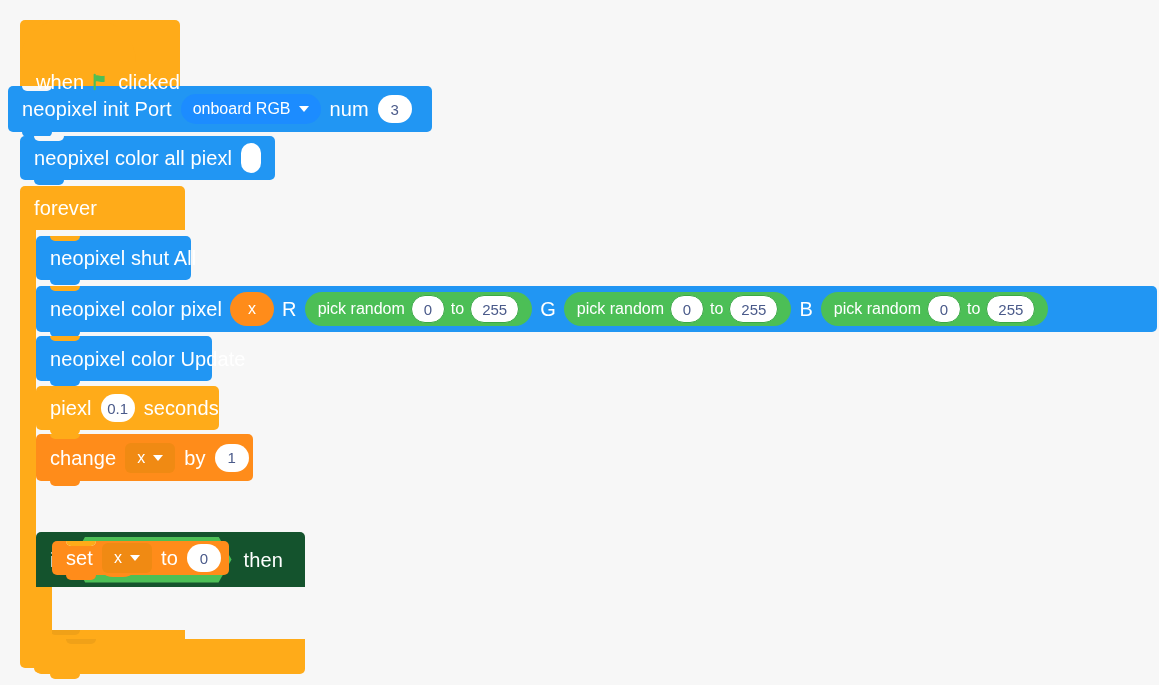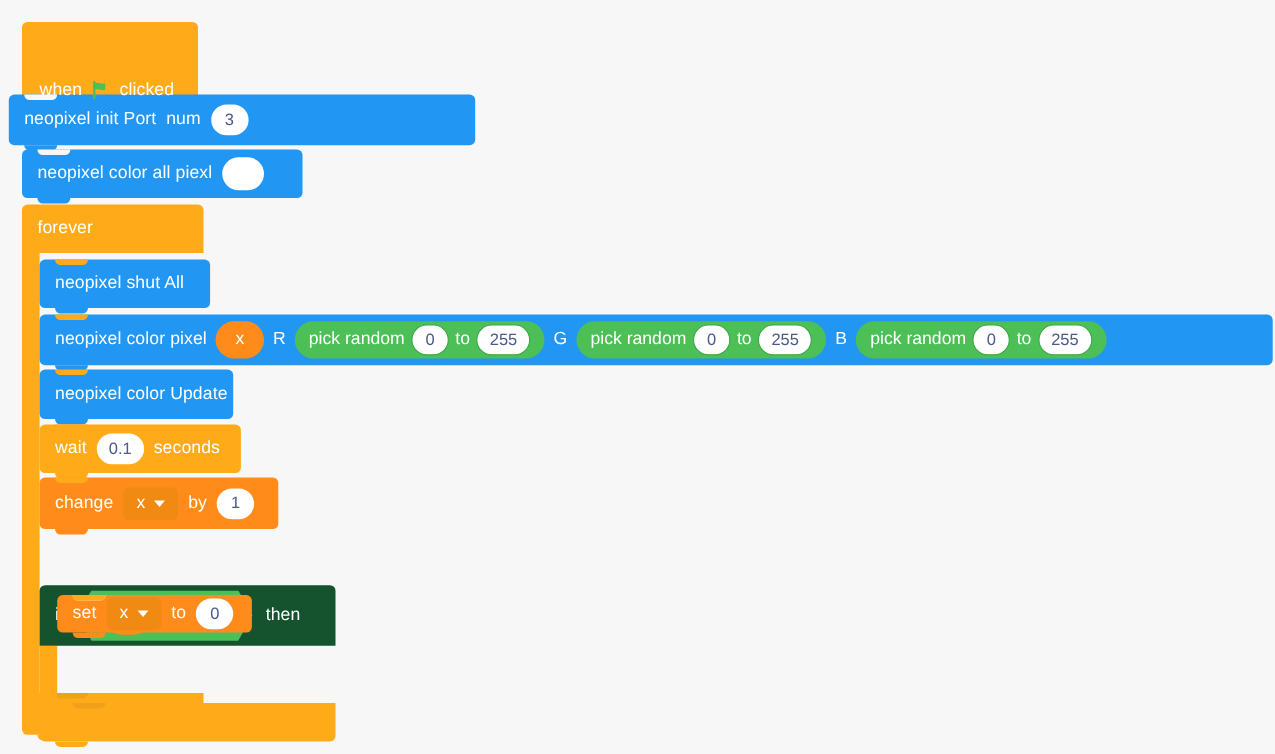--- a/index.html
+++ b/index.html
@@ -13,21 +13,21 @@
   #canvas {
     position: relative;
     width: 1159px;
     height: 685px;
     background: #f7f7f7;
   }
 
   
   .blk-label {
     color: #ffffff;
-    font-size: 16px;
+    font-size: 20px;
     font-weight: 500;
     line-height: 1;
     white-space: nowrap;
     letter-spacing: .1px;
   }
 
   
   .oval {
     background: #ffffff;
     border-radius: 999px;
@@ -271,20 +271,24 @@
       <svg class="flag-icon" viewBox="0 0 20 20">
         <path d="M3 2 L3 18" stroke="#4cbf56" stroke-width="2.4" stroke-linecap="round" fill="none"></path>
         <path d="M3.6 3 C 7 1.2, 10 4.6, 14 3 L 14 9.6 C 10 11.2, 7 7.8, 3.6 9.6 Z" fill="#4cbf56"></path>
       </svg>
       <span class="blk-label">clicked</span>
     </div>
   </div>
 
   <div class="stack c-blue on-bg" style="left:8px; top:86px; width:424px; height:46px;">
     <span class="blk-label">neopixel init Port</span>
+    <span class="dd blue">
+      <span>onboard RGB</span>
+      <span class="caret"></span>
+    </span>
     <span class="blk-label">num</span>
     <span class="oval">3</span>
   </div>
 
   <div class="stack c-blue on-bg" style="left:20px; top:136px; width:255px; height:44px;">
     <span class="blk-label">neopixel color all piexl</span>
     <span class="swatch"></span>
   </div>
 
   <div class="stack c-blue on-loop" style="left:36px; top:236px; width:155px; height:44px;">
@@ -315,21 +319,21 @@
       <span>to</span>
       <span class="oval on-green">255</span>
     </span>
   </div>
 
   <div class="stack c-blue on-loop" style="left:36px; top:336px; width:176px; height:45px;">
     <span class="blk-label">neopixel color Update</span>
   </div>
 
   <div class="stack c-orange on-loop" style="left:36px; top:386px; width:183px; height:44px;">
-    <span class="blk-label">wait</span>
+    <span class="blk-label">piexl</span>
     <span class="oval">0.1</span>
     <span class="blk-label">seconds</span>
   </div>
 
   <div class="stack c-var on-loop" style="left:36px; top:434px; width:217px; height:47px;">
     <span class="blk-label">change</span>
     <span class="dd orange">
       <span>x</span>
       <span class="caret"></span>
     </span>

